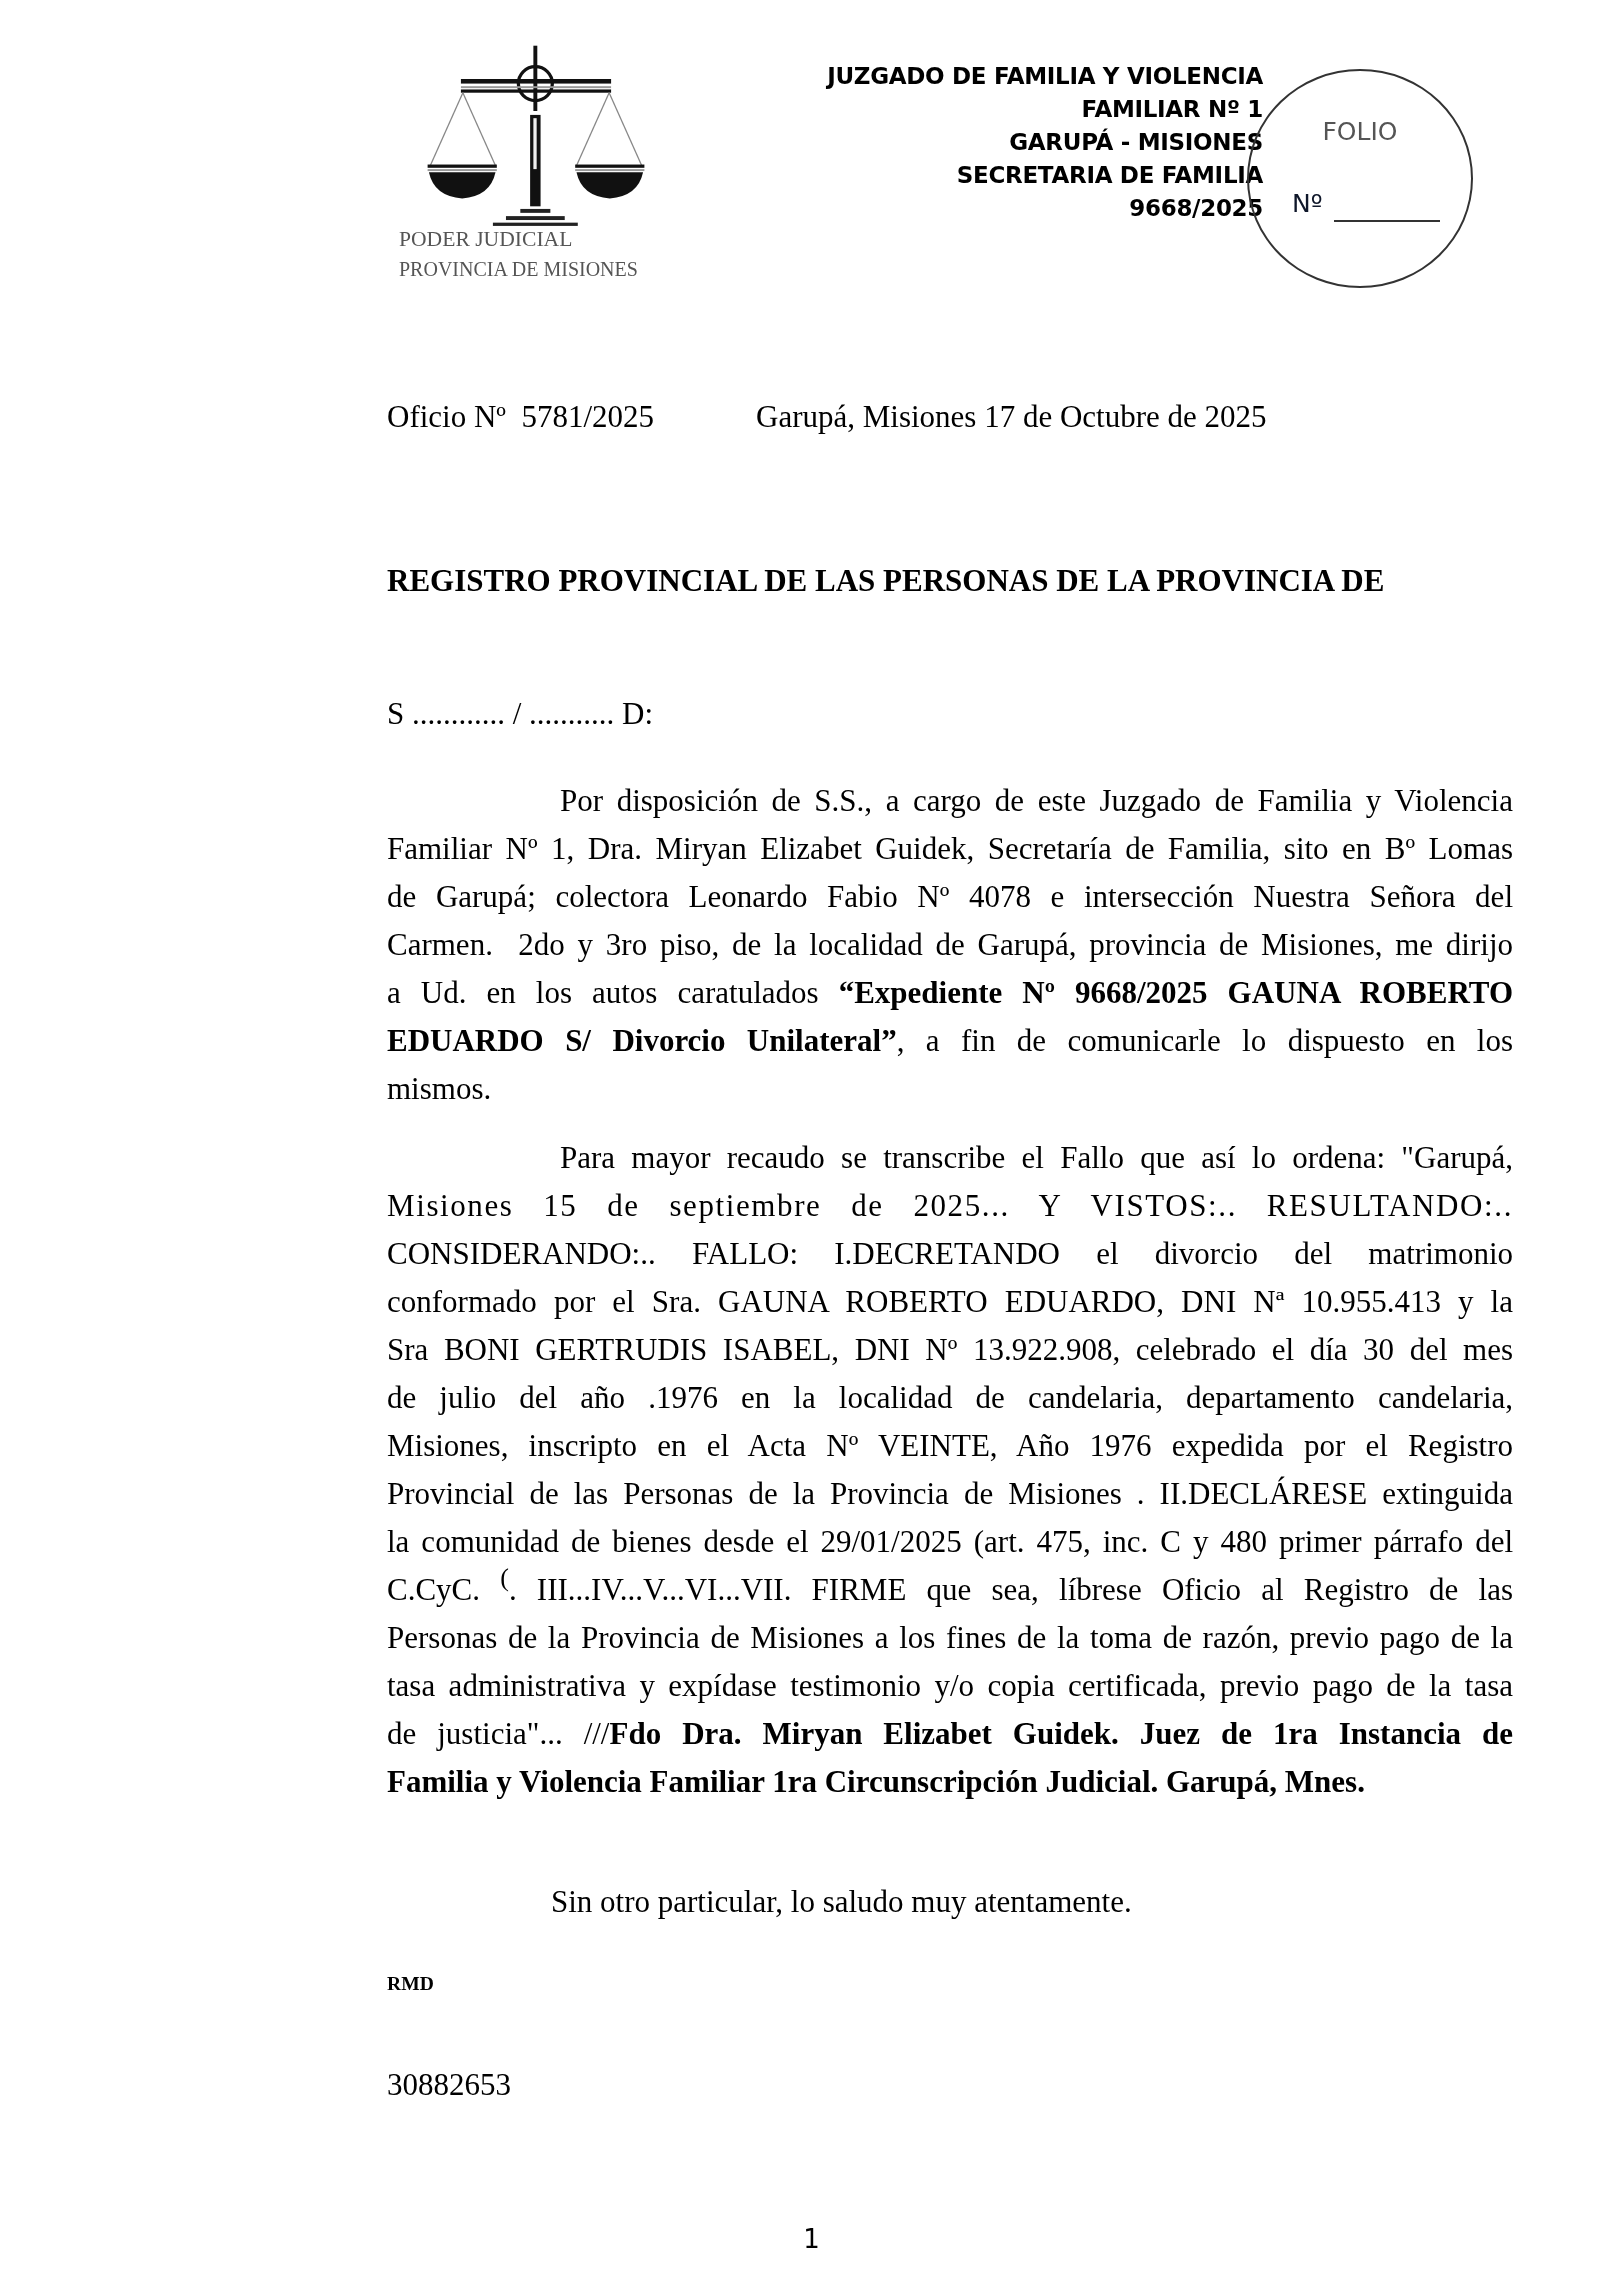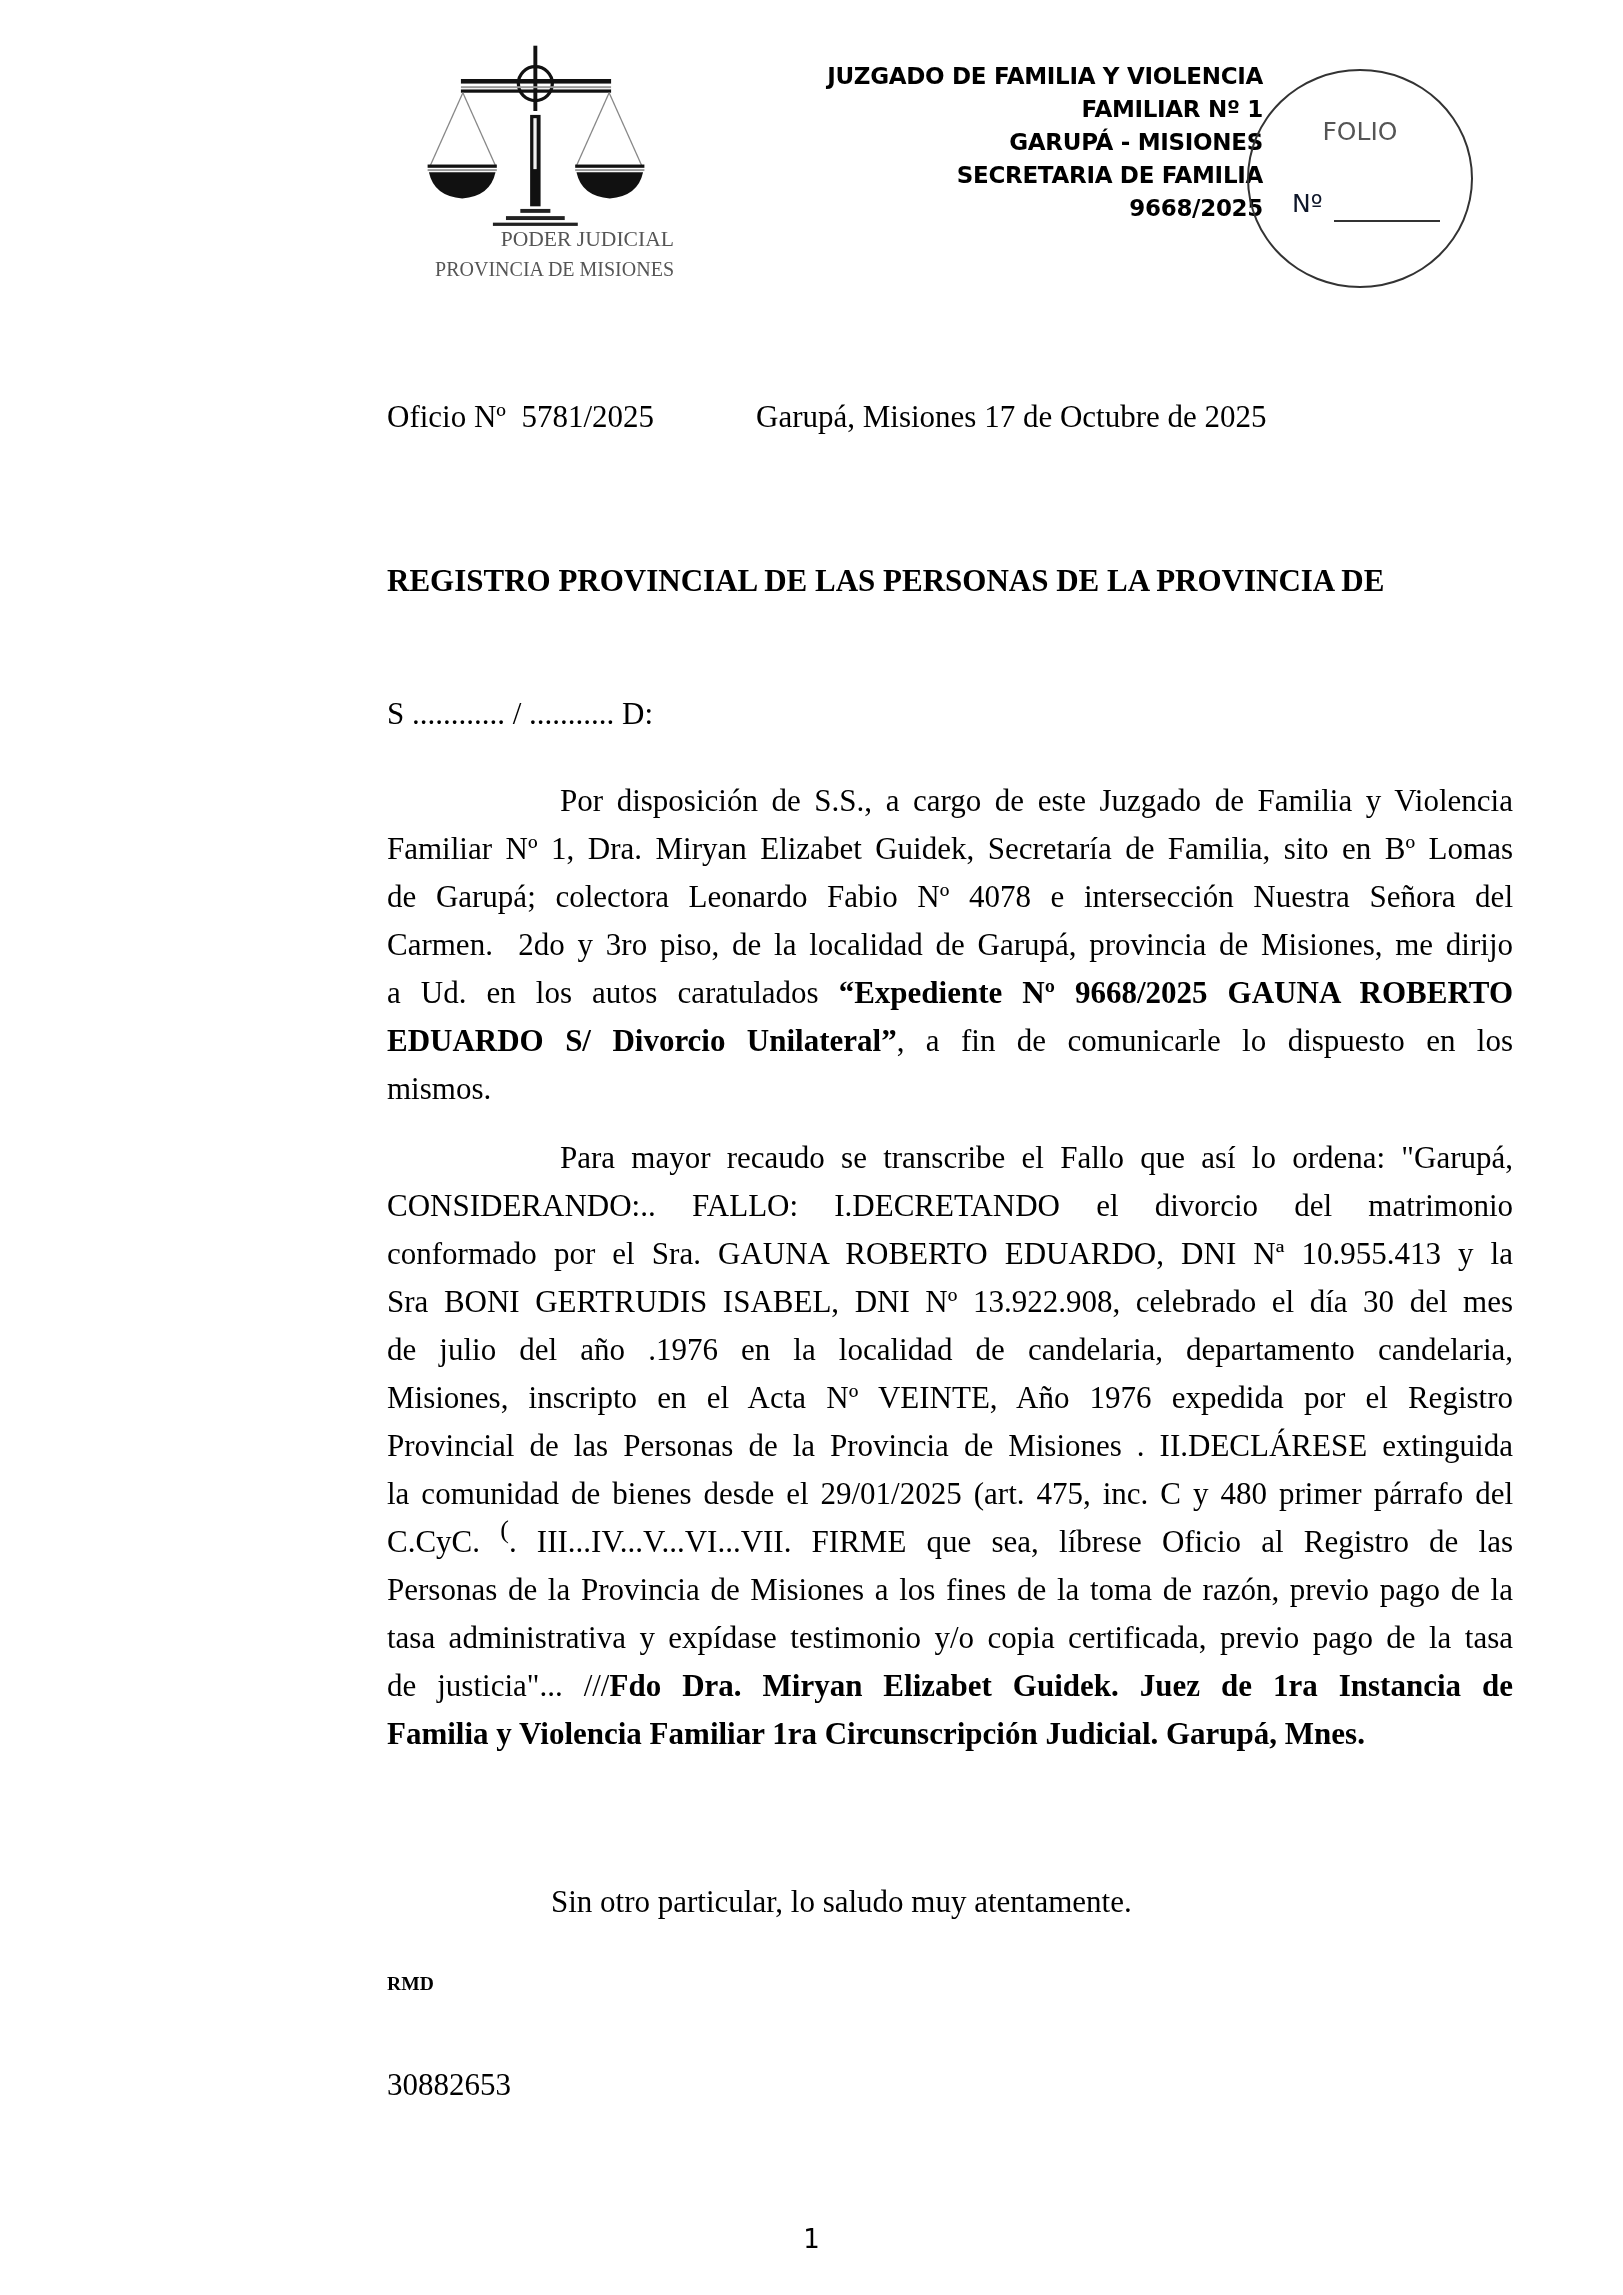--- a/index.html
+++ b/index.html
@@ -6,21 +6,21 @@
     body {
       width: 1623px; height: 2295px; position: relative; overflow: hidden;
       font-family: "Liberation Serif", "DejaVu Serif", serif; color: #000;
     }
     .page { position: absolute; left: 0; top: 0; width: 1623px; height: 2295px; }
 
     
     .logo { position: absolute; left: 399px; top: 43px; width: 275px; height: 249px; }
     .logo svg { position: absolute; left: 26px; top: 0; }
     .logo-text {
-      position: absolute; left: 0; width: 275px; text-align: right;
+      position: absolute; left: 0; width: 275px; text-align: left;
       font-family: "Liberation Serif", serif; color: #555; letter-spacing: 0px;
       font-size: 20px; line-height: 1;
     }
     .logo-text.l1 { top: 186px; font-size: 21.6px; }
     .logo-text.l2 { top: 216px; font-size: 20px; }
 
     .court-header {
       position: absolute; left: 654px; top: 60px; width: 609px;
       text-align: right; font-family: "DejaVu Sans", sans-serif; font-weight: bold;
       font-size: 23px; line-height: 33px; letter-spacing: -0.3px;
@@ -143,20 +143,21 @@
     <span class="line">Familiar Nº 1, Dra. Miryan Elizabet Guidek, Secretaría de Familia, sito en Bº Lomas</span>
     <span class="line">de Garupá; colectora Leonardo Fabio Nº 4078 e intersección Nuestra Señora del</span>
     <span class="line" style="white-space:pre;">Carmen.  2do y 3ro piso, de la localidad de Garupá, provincia de Misiones, me dirijo</span>
     <span class="line"><span style="white-space:pre;">a Ud. en los autos caratulados </span><span class="b">“Expediente Nº 9668/2025 GAUNA ROBERTO</span></span>
     <span class="line"><span class="b">EDUARDO S/ Divorcio Unilateral”</span><span>, a fin de comunicarle lo dispuesto en los</span></span>
     <span class="line last">mismos.</span>
   </div>
 
   <div class="para p2">
     <span class="line indent">Para mayor recaudo se transcribe el Fallo que así lo ordena: "Garupá,</span>
+    <span class="line spaced">Misiones 15 de septiembre de 2025... Y VISTOS:.. RESULTANDO:..</span>
     <span class="line">CONSIDERANDO:.. FALLO: I.DECRETANDO el divorcio del matrimonio</span>
     <span class="line">conformado por el Sra. GAUNA ROBERTO EDUARDO, DNI Nª 10.955.413 y la</span>
     <span class="line">Sra BONI GERTRUDIS ISABEL, DNI Nº 13.922.908, celebrado el día 30 del mes</span>
     <span class="line">de julio del año .1976 en la localidad de candelaria, departamento candelaria,</span>
     <span class="line">Misiones, inscripto en el Acta Nº VEINTE, Año 1976 expedida por el Registro</span>
     <span class="line">Provincial de las Personas de la Provincia de Misiones . II.DECLÁRESE extinguida</span>
     <span class="line">la comunidad de bienes desde el 29/01/2025 (art. 475, inc. C y 480 primer párrafo del</span>
     <span class="line"><span style="white-space:pre;">C.CyC. </span><span class="paren-mark">(</span><span>. III...IV...V...VI...VII. FIRME que sea, líbrese Oficio al Registro de las</span></span>
     <span class="line">Personas de la Provincia de Misiones a los fines de la toma de razón, previo pago de la</span>
     <span class="line">tasa administrativa y expídase testimonio y/o copia certificada, previo pago de la tasa</span>

